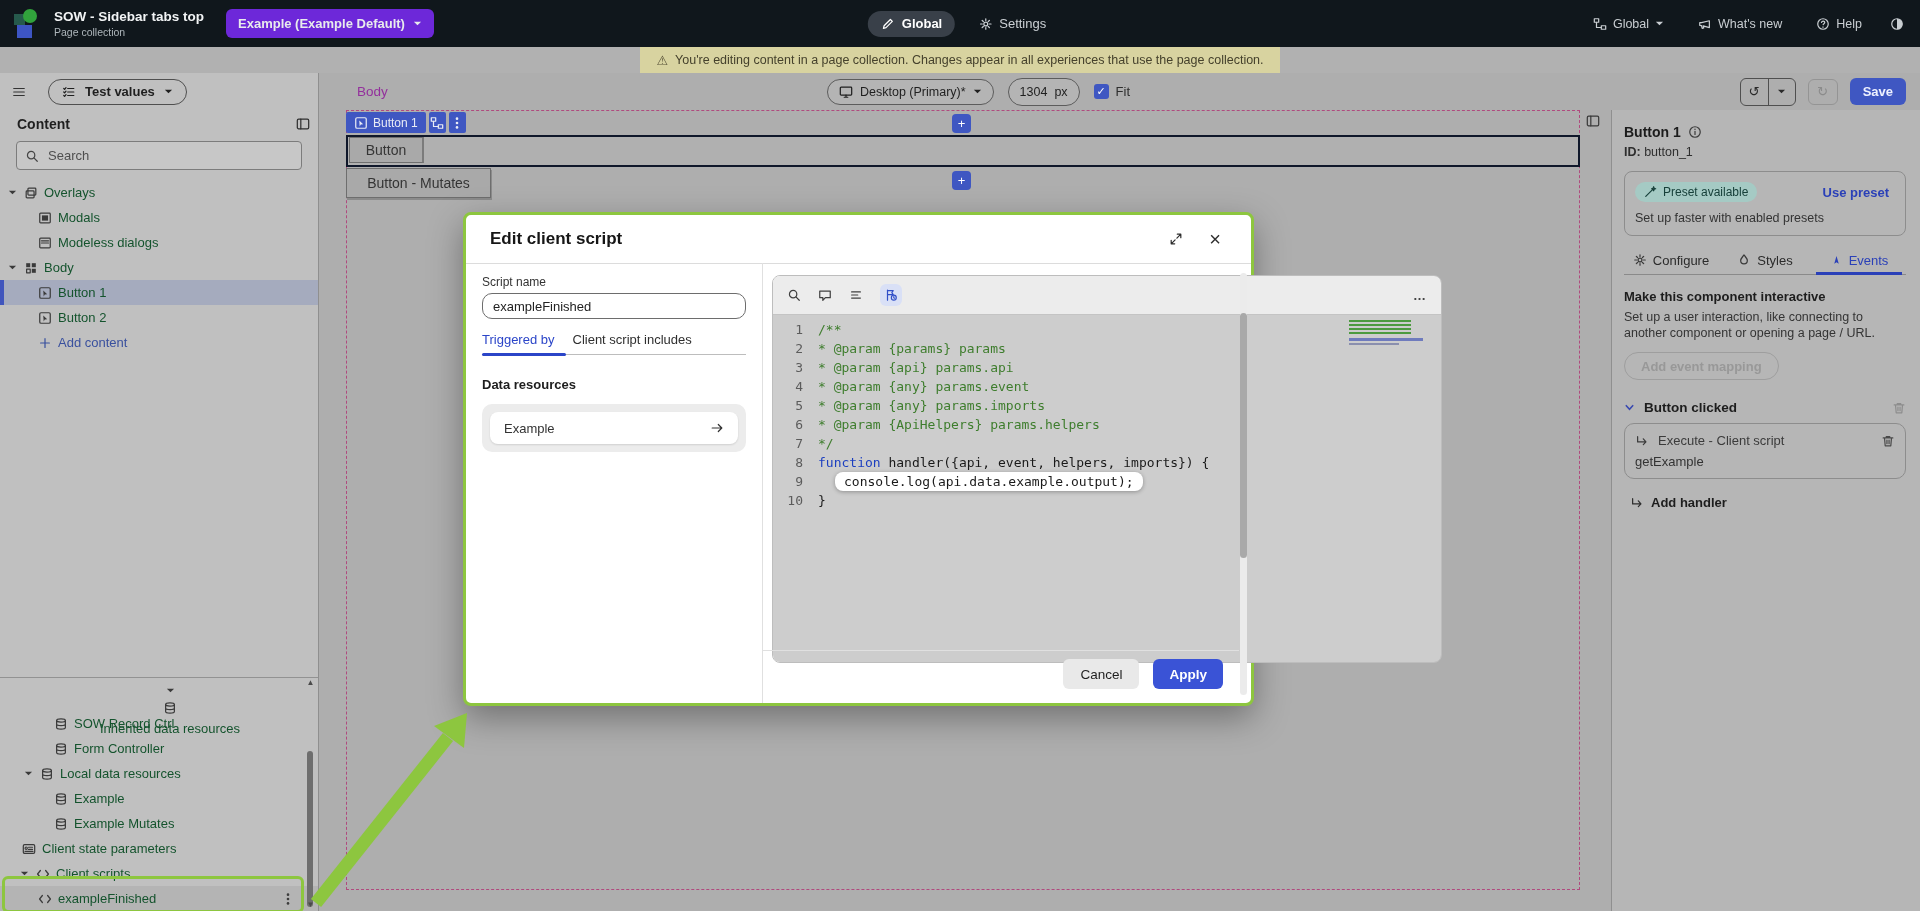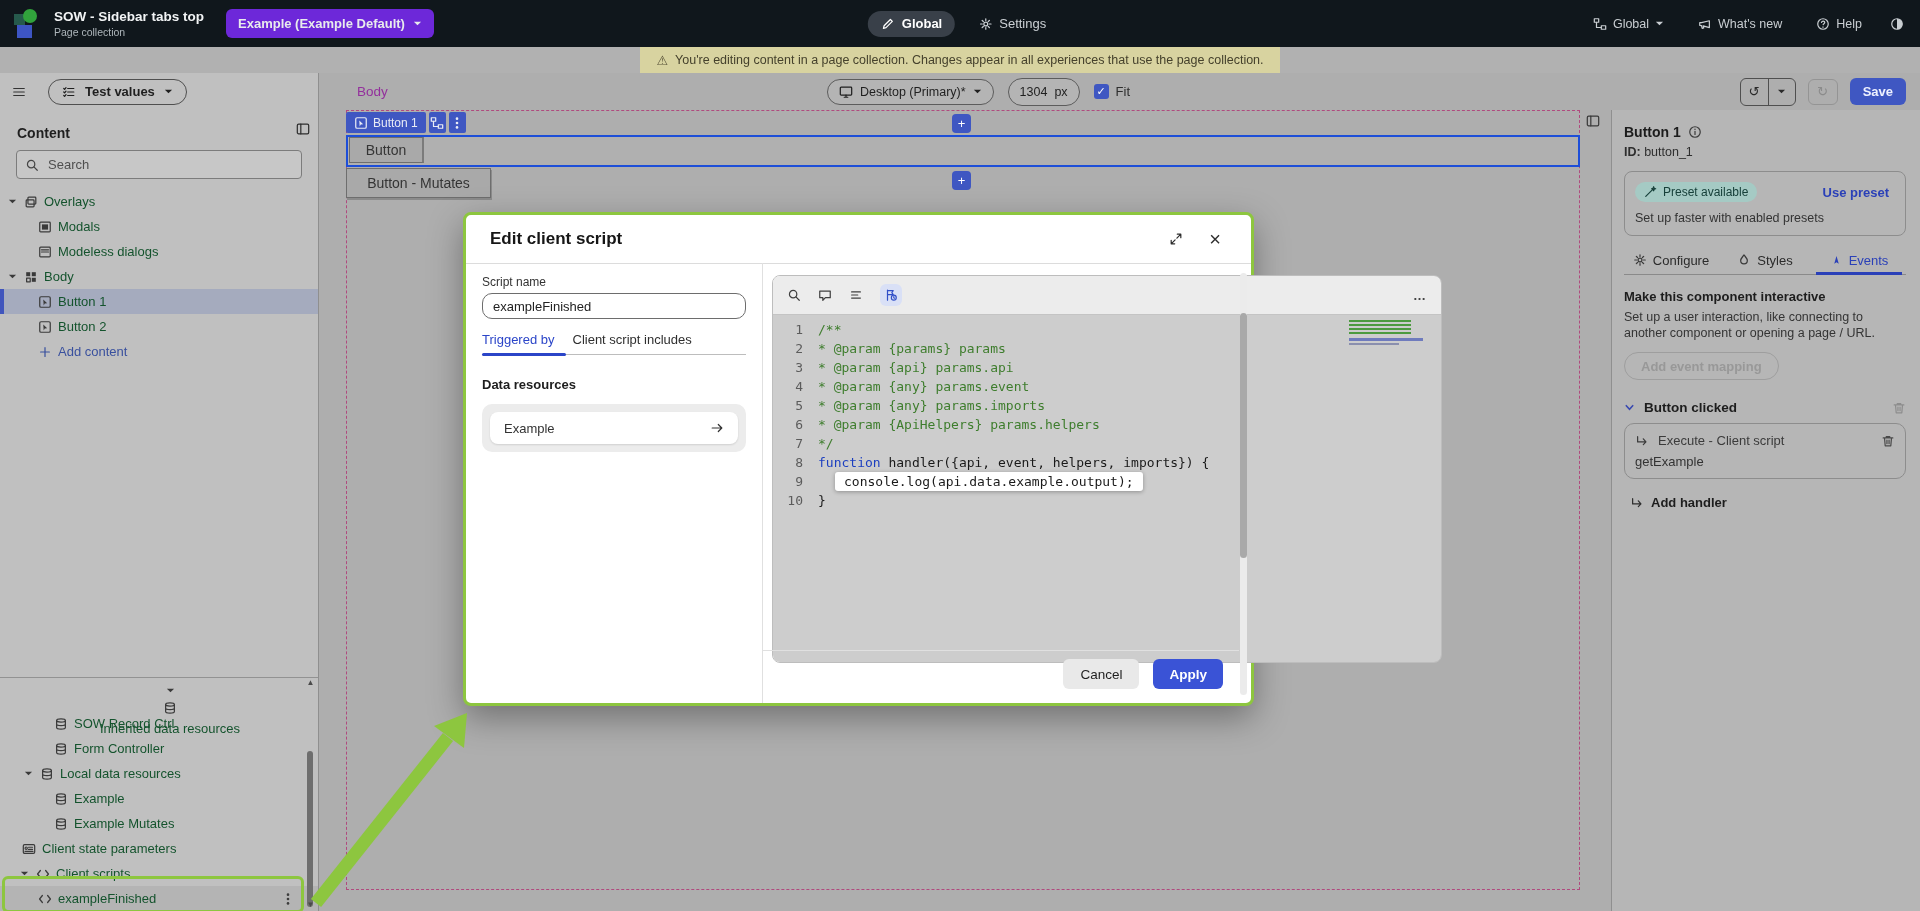--- a/index.html
+++ b/index.html
@@ -26,21 +26,21 @@
   
   .bannerrow{position:absolute;left:0;top:47px;right:0;height:26px;background:#b1b1b1;display:flex;justify-content:center;z-index:5;}
   .banner{background:var(--warn,#d8d3a0);color:#45412c;font-size:12.5px;display:flex;align-items:center;gap:7px;padding:0 16px;height:26px;}
   .warn-glyph{color:#5a543a;font-size:13px;}
 
   
   .sidebar{position:absolute;left:0;top:73px;width:318px;bottom:0;background:#c0c0c0;border-right:1px solid #8f8f8f;z-index:6;}
   .sb-toolbar{height:37px;display:flex;align-items:center;padding:0 12px;color:#333;}
   .testvalues{margin-left:22px;height:26px;border:1px solid #4f4f4f;border-radius:14px;background:transparent;display:flex;align-items:center;gap:9px;padding:0 13px;font-weight:bold;font-size:13px;color:#1f1f1f;}
   .content-head{display:flex;align-items:center;justify-content:space-between;padding:6px 8px 4px 17px;}
-  .content-head .hd{font-weight:bold;font-size:14px;color:#1f1f1f;margin-top:9px;}
+  .content-head .hd{font-weight:bold;font-size:14px;color:#1f1f1f;}
   .search{margin:5px 16px 10px 16px;height:27px;border:1px solid #7c7c7c;border-radius:4px;background:#c7c7c7;display:flex;align-items:center;gap:7px;padding:0 8px;color:#454545;}
   .search input{border:none;background:transparent;outline:none;font-size:13px;color:#3d3d3d;width:230px;font-family:inherit;}
   .search input::placeholder{color:#4f4f4f;}
   .tree{position:relative;}
   .tree2{position:absolute;left:0;right:0;top:604px;border-top:1px solid #929292;padding-top:8px;}
   .trow{height:25px;display:flex;align-items:center;gap:6px;color:#14532d;font-size:13px;position:relative;}
   .trow .tchev{color:#3a3a3a;width:12px;}
   .trow .ticon{color:#3a3a3a;}
   .trow.sel1{background:#a5abbe;}
   .trow.sel1::before{content:"";position:absolute;left:0;top:0;bottom:0;width:4px;background:#4055bd;}
@@ -65,21 +65,21 @@
   .undo-group .ub+.ub{border-left:1px solid #4f4f4f;}
   .redo-btn{width:30px;height:26px;border:1px solid #7f7f7f;border-radius:6px;color:#6f6f6f;opacity:.55;display:flex;align-items:center;justify-content:center;}
   .save-btn{height:27px;background:var(--dimblue,#3f57c2);color:#eef1ff;font-weight:bold;font-size:13px;border-radius:6px;padding:0 13px;}
 
   
   .canvas{position:absolute;left:319px;top:110px;width:1292px;bottom:0;z-index:5;}
   .page{position:absolute;left:27px;top:0;width:1232px;height:778px;border:1px dashed var(--pink,#b04a7e);}
   .tagrow{position:absolute;left:-1px;top:1px;display:flex;gap:3px;}
   .tag{height:21px;background:var(--dimblue,#3f57c2);color:#e9ecf5;font-size:12px;display:flex;align-items:center;gap:5px;padding:0 8px;border-radius:2px;}
   .tag-mini{width:17px;height:21px;background:var(--dimblue,#3f57c2);color:#e9ecf5;display:flex;align-items:center;justify-content:center;border-radius:2px;}
-  .comp-sel{position:absolute;left:-1px;top:24px;width:1230px;height:28px;border:2px solid #1d4ed8;background:#b0b0b0;}
+  .comp-sel{position:absolute;left:-1px;top:24px;width:1230px;height:28px;border:2px solid #0f172a;background:#b0b0b0;}
   .gbtn{position:absolute;background:#a9a9a9;border:1px solid #6e6e6e;color:#353535;font-size:14px;display:flex;align-items:center;justify-content:center;box-shadow:1px 2px 0 0 #8b8b8b;}
   .gbtn.b1{left:1px;top:0px;width:72px;height:24px;box-shadow:none;border-right:2px solid #7b7b7b;}
   .gbtn.b2{left:-1px;top:57px;width:143px;height:28px;}
   .plusbtn{position:absolute;width:19px;height:19px;border-radius:4px;background:var(--dimblue,#3f57c2);color:#fff;display:flex;align-items:center;justify-content:center;z-index:3;}
 
   
   .rightpanel{position:absolute;left:1611px;top:110px;right:0;bottom:0;background:#b6b6b6;border-left:1px solid #8f8f8f;padding:14px 14px 0 12px;box-sizing:border-box;z-index:6;}
   .rp-toggle{position:absolute;left:1586px;top:114px;color:#3a3a3a;z-index:7;}
   .rp-title-row{display:flex;align-items:center;gap:7px;font-weight:bold;font-size:14px;color:#1c1c1c;}
   .rp-title-row .ic{color:#3c3c3c;}
@@ -131,21 +131,21 @@
   .ed-toolbar{height:38px;background:#ececec;display:flex;align-items:center;gap:17px;padding:0 14px;border-bottom:1px solid #c4c4c4;color:#3f3f3f;}
   .ed-tool.active{background:#d9e0f6;border-radius:6px;padding:4px;color:#3250c8;}
   .ed-more{margin-left:auto;font-weight:bold;color:#444;letter-spacing:1px;}
   .ed-code{position:relative;height:349px;background:#cdcdcd;font-family:"DejaVu Sans Mono",monospace;font-size:13px;line-height:19px;padding-top:5px;overflow:hidden;}
   .cline{display:flex;white-space:pre;}
   .lnum{width:30px;text-align:right;padding-right:13px;color:#5c5c5c;flex:none;}
   .lcode{padding-left:2px;}
   .seg.com{color:var(--comment,#3e7d2d);}
   .seg.kw{color:var(--kw,#1c3fc0);}
   .seg.pl{color:#1a1a1a;}
-  .hlbox{display:inline-block;background:#fff;border-radius:3px;padding:0 9px;margin-left:17px;box-shadow:0 1px 4px rgba(0,0,0,.3);}
+  .hlbox{display:inline-block;background:#fff;border-radius:8px;padding:0 9px;margin-left:17px;box-shadow:0 1px 4px rgba(0,0,0,.3);}
   .minimap{position:absolute;right:12px;top:5px;width:80px;height:30px;}
   .mm1{width:62px;height:16px;background:repeating-linear-gradient(180deg,#4c9a3f 0 2px,rgba(0,0,0,0) 2px 4px);}
   .mm2{width:74px;height:3px;margin-top:2px;background:#6f7bbd;}
   .mm3{width:50px;height:2px;margin-top:2px;background:#8a8fae;}
   .m-scroll{position:absolute;right:4px;top:58px;bottom:8px;width:7px;background:#ebebeb;border-radius:4px;}
   .m-thumb{position:absolute;left:0;top:40px;width:7px;height:245px;background:#a9a9a9;border-radius:4px;}
   .m-foot{position:absolute;left:297px;right:12px;bottom:6px;height:46px;border-top:1px solid #e0e0e0;display:flex;align-items:center;justify-content:flex-end;gap:14px;padding-right:16px;}
   .btn-cancel{height:30px;padding:0 17px;background:#e9e9e9;border-radius:6px;font-size:13.5px;color:#1f1f1f;}
   .btn-apply{height:30px;padding:0 16px;background:var(--accent,#3a53d6);border-radius:6px;font-size:13.5px;font-weight:bold;color:#fff;}
 

